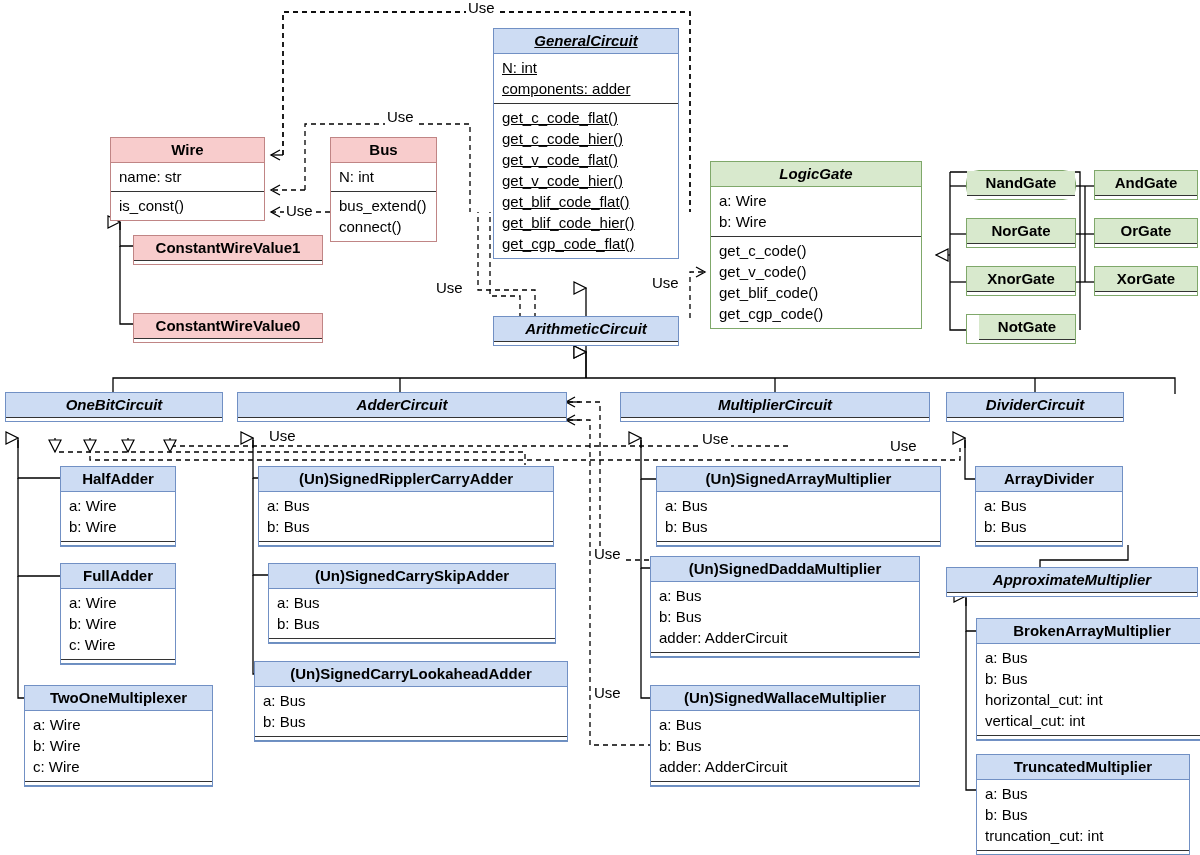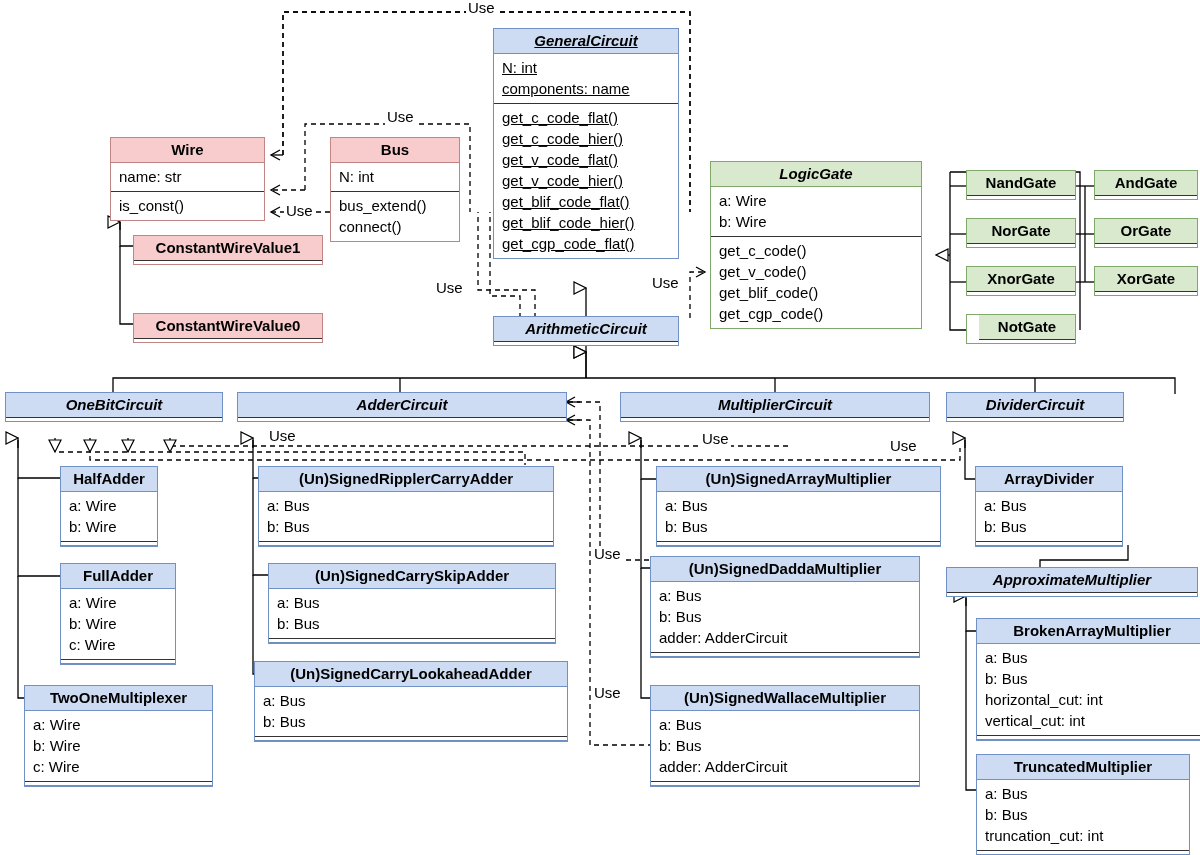--- a/index.html
+++ b/index.html
@@ -162,21 +162,21 @@
   <div class="uselabel" style="left:267px;top:428px;">Use</div>
   <div class="uselabel" style="left:700px;top:431px;">Use</div>
   <div class="uselabel" style="left:888px;top:438px;">Use</div>
   <div class="uselabel" style="left:592px;top:546px;">Use</div>
   <div class="uselabel" style="left:592px;top:685px;">Use</div>
 
   <div class="uml blue abstract" style="left:493px;top:28px;width:186px;text-decoration:underline;">
     <div class="hdr">GeneralCircuit</div>
     <div class="sect attrs">
       <div class="row">N: int</div>
-      <div class="row">components: name</div>
+      <div class="row">components: adder</div>
     </div>
     <div class="sect">
       <div class="row">get_c_code_flat()</div>
       <div class="row">get_c_code_hier()</div>
       <div class="row">get_v_code_flat()</div>
       <div class="row">get_v_code_hier()</div>
       <div class="row">get_blif_code_flat()</div>
       <div class="row">get_blif_code_hier()</div>
       <div class="row">get_cgp_code_flat()</div>
     </div>
@@ -185,21 +185,21 @@
   <div class="uml pink" style="left:110px;top:137px;width:155px;">
     <div class="hdr">Wire</div>
     <div class="sect attrs">
       <div class="row">name: str</div>
     </div>
     <div class="sect">
       <div class="row">is_const()</div>
     </div>
   </div>
 
-  <div class="uml pink" style="left:330px;top:137px;width:130px;">
+  <div class="uml pink" style="left:330px;top:137px;width:107px;">
     <div class="hdr">Bus</div>
     <div class="sect attrs">
       <div class="row">N: int</div>
     </div>
     <div class="sect">
       <div class="row">bus_extend()</div>
       <div class="row">connect()</div>
     </div>
   </div>
 
@@ -220,21 +220,21 @@
       <div class="row">b: Wire</div>
     </div>
     <div class="sect">
       <div class="row">get_c_code()</div>
       <div class="row">get_v_code()</div>
       <div class="row">get_blif_code()</div>
       <div class="row">get_cgp_code()</div>
     </div>
   </div>
 
-  <div class="uml green namesonly" style="left:966px;top:170px;width:110px;">
+  <div class="uml green namesonly" style="left:966px;top:170px;width:110px;border-radius:13px;">
     <div class="hdr">NandGate</div>
     <div class="botline"></div>
   </div>
   <div class="uml green namesonly" style="left:966px;top:218px;width:110px;">
     <div class="hdr">NorGate</div>
     <div class="botline"></div>
   </div>
   <div class="uml green namesonly" style="left:966px;top:266px;width:110px;">
     <div class="hdr">XnorGate</div>
     <div class="botline"></div>
@@ -272,21 +272,21 @@
   </div>
   <div class="uml blue abstract namesonly" style="left:620px;top:392px;width:310px;">
     <div class="hdr">MultiplierCircuit</div>
     <div class="botline"></div>
   </div>
   <div class="uml blue abstract namesonly" style="left:946px;top:392px;width:178px;">
     <div class="hdr">DividerCircuit</div>
     <div class="botline"></div>
   </div>
 
-  <div class="uml blue" style="left:60px;top:466px;width:98px;">
+  <div class="uml blue" style="left:60px;top:466px;width:116px;">
     <div class="hdr">HalfAdder</div>
     <div class="sect">
       <div class="row">a: Wire</div>
       <div class="row">b: Wire</div>
     </div>
     <div class="botline"></div>
   </div>
 
   <div class="uml blue" style="left:60px;top:563px;width:116px;">
     <div class="hdr">FullAdder</div>

